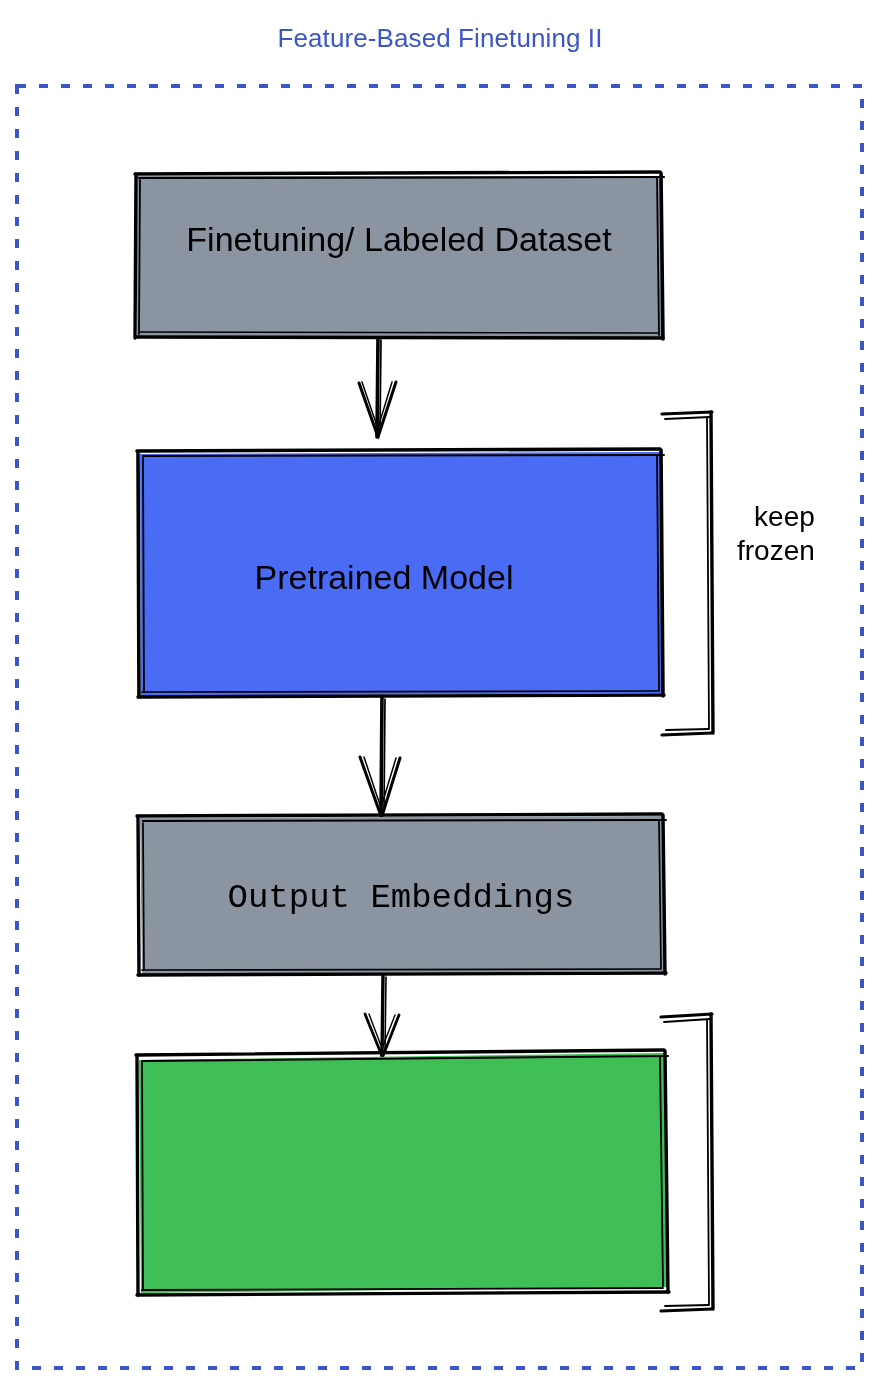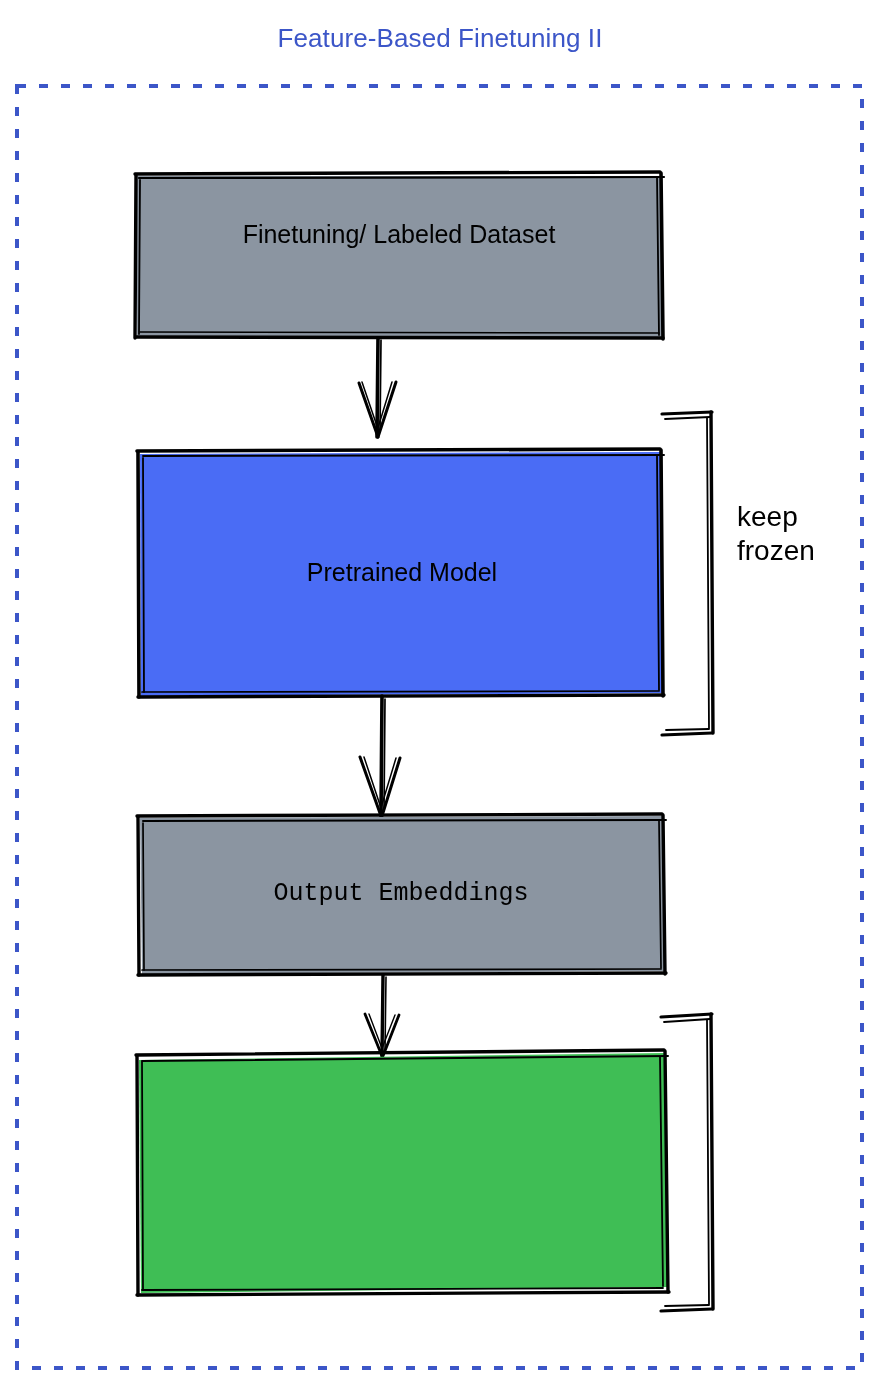--- a/index.html
+++ b/index.html
@@ -36,37 +36,37 @@
   #canvas-svg {
     position: absolute;
     left: 0;
     top: 0;
     width: 880px;
     height: 1393px;
   }
   .node-label {
     position: absolute;
     color: #000000;
-    font-size: 25px;
+    font-size: 34px;
     font-weight: 400;
     white-space: nowrap;
     pointer-events: none;
     text-align: center;
   }
   .node-label.small {
     font-size: 28px;
   }
   .bracket-label {
     position: absolute;
     color: #000000;
     font-size: 28px;
     font-weight: 400;
     line-height: 1.22;
     white-space: pre-line;
-    text-align: left;
+    text-align: right;
   }
 </style>
 </head>
 <body>
 
 <div id="stage">
 
   <div id="diagram-title">Feature-Based Finetuning II</div>
 
   <svg id="canvas-svg" viewBox="0 0 880 1393" xmlns="http://www.w3.org/2000/svg">
@@ -165,21 +165,21 @@
       <path d="M664,1022 L710,1019" fill="none" stroke="#000" stroke-width="1.8" stroke-linecap="round"></path>
       <path d="M711,1014 L713,1309" fill="none" stroke="#000" stroke-width="3.4" stroke-linecap="round"></path>
       <path d="M707,1020 L709,1304" fill="none" stroke="#000" stroke-width="1.8" stroke-linecap="round"></path>
       <path d="M712,1309 L661,1311" fill="none" stroke="#000" stroke-width="3.2" stroke-linecap="round"></path>
       <path d="M709,1305 L665,1306" fill="none" stroke="#000" stroke-width="1.8" stroke-linecap="round"></path>
     </g>
   </svg>
 
   <div class="node-label" style="left:136px; top:220px; width:526px;">Finetuning/ Labeled Dataset</div>
 
-  <div class="node-label" style="left:140px; top:558px; width:524px;">Pretrained Model</div>
+  <div class="node-label" style="left:122px; top:558px; width:524px;">Pretrained Model</div>
 
   <div class="node-label" style="left:138px; top:879px; width:526px;font-family:Liberation Mono, monospace;">Output Embeddings</div>
 
 
   <div class="bracket-label" style="left:737px; top:500px;">keep
 frozen</div>
 
 
 </div>
 

